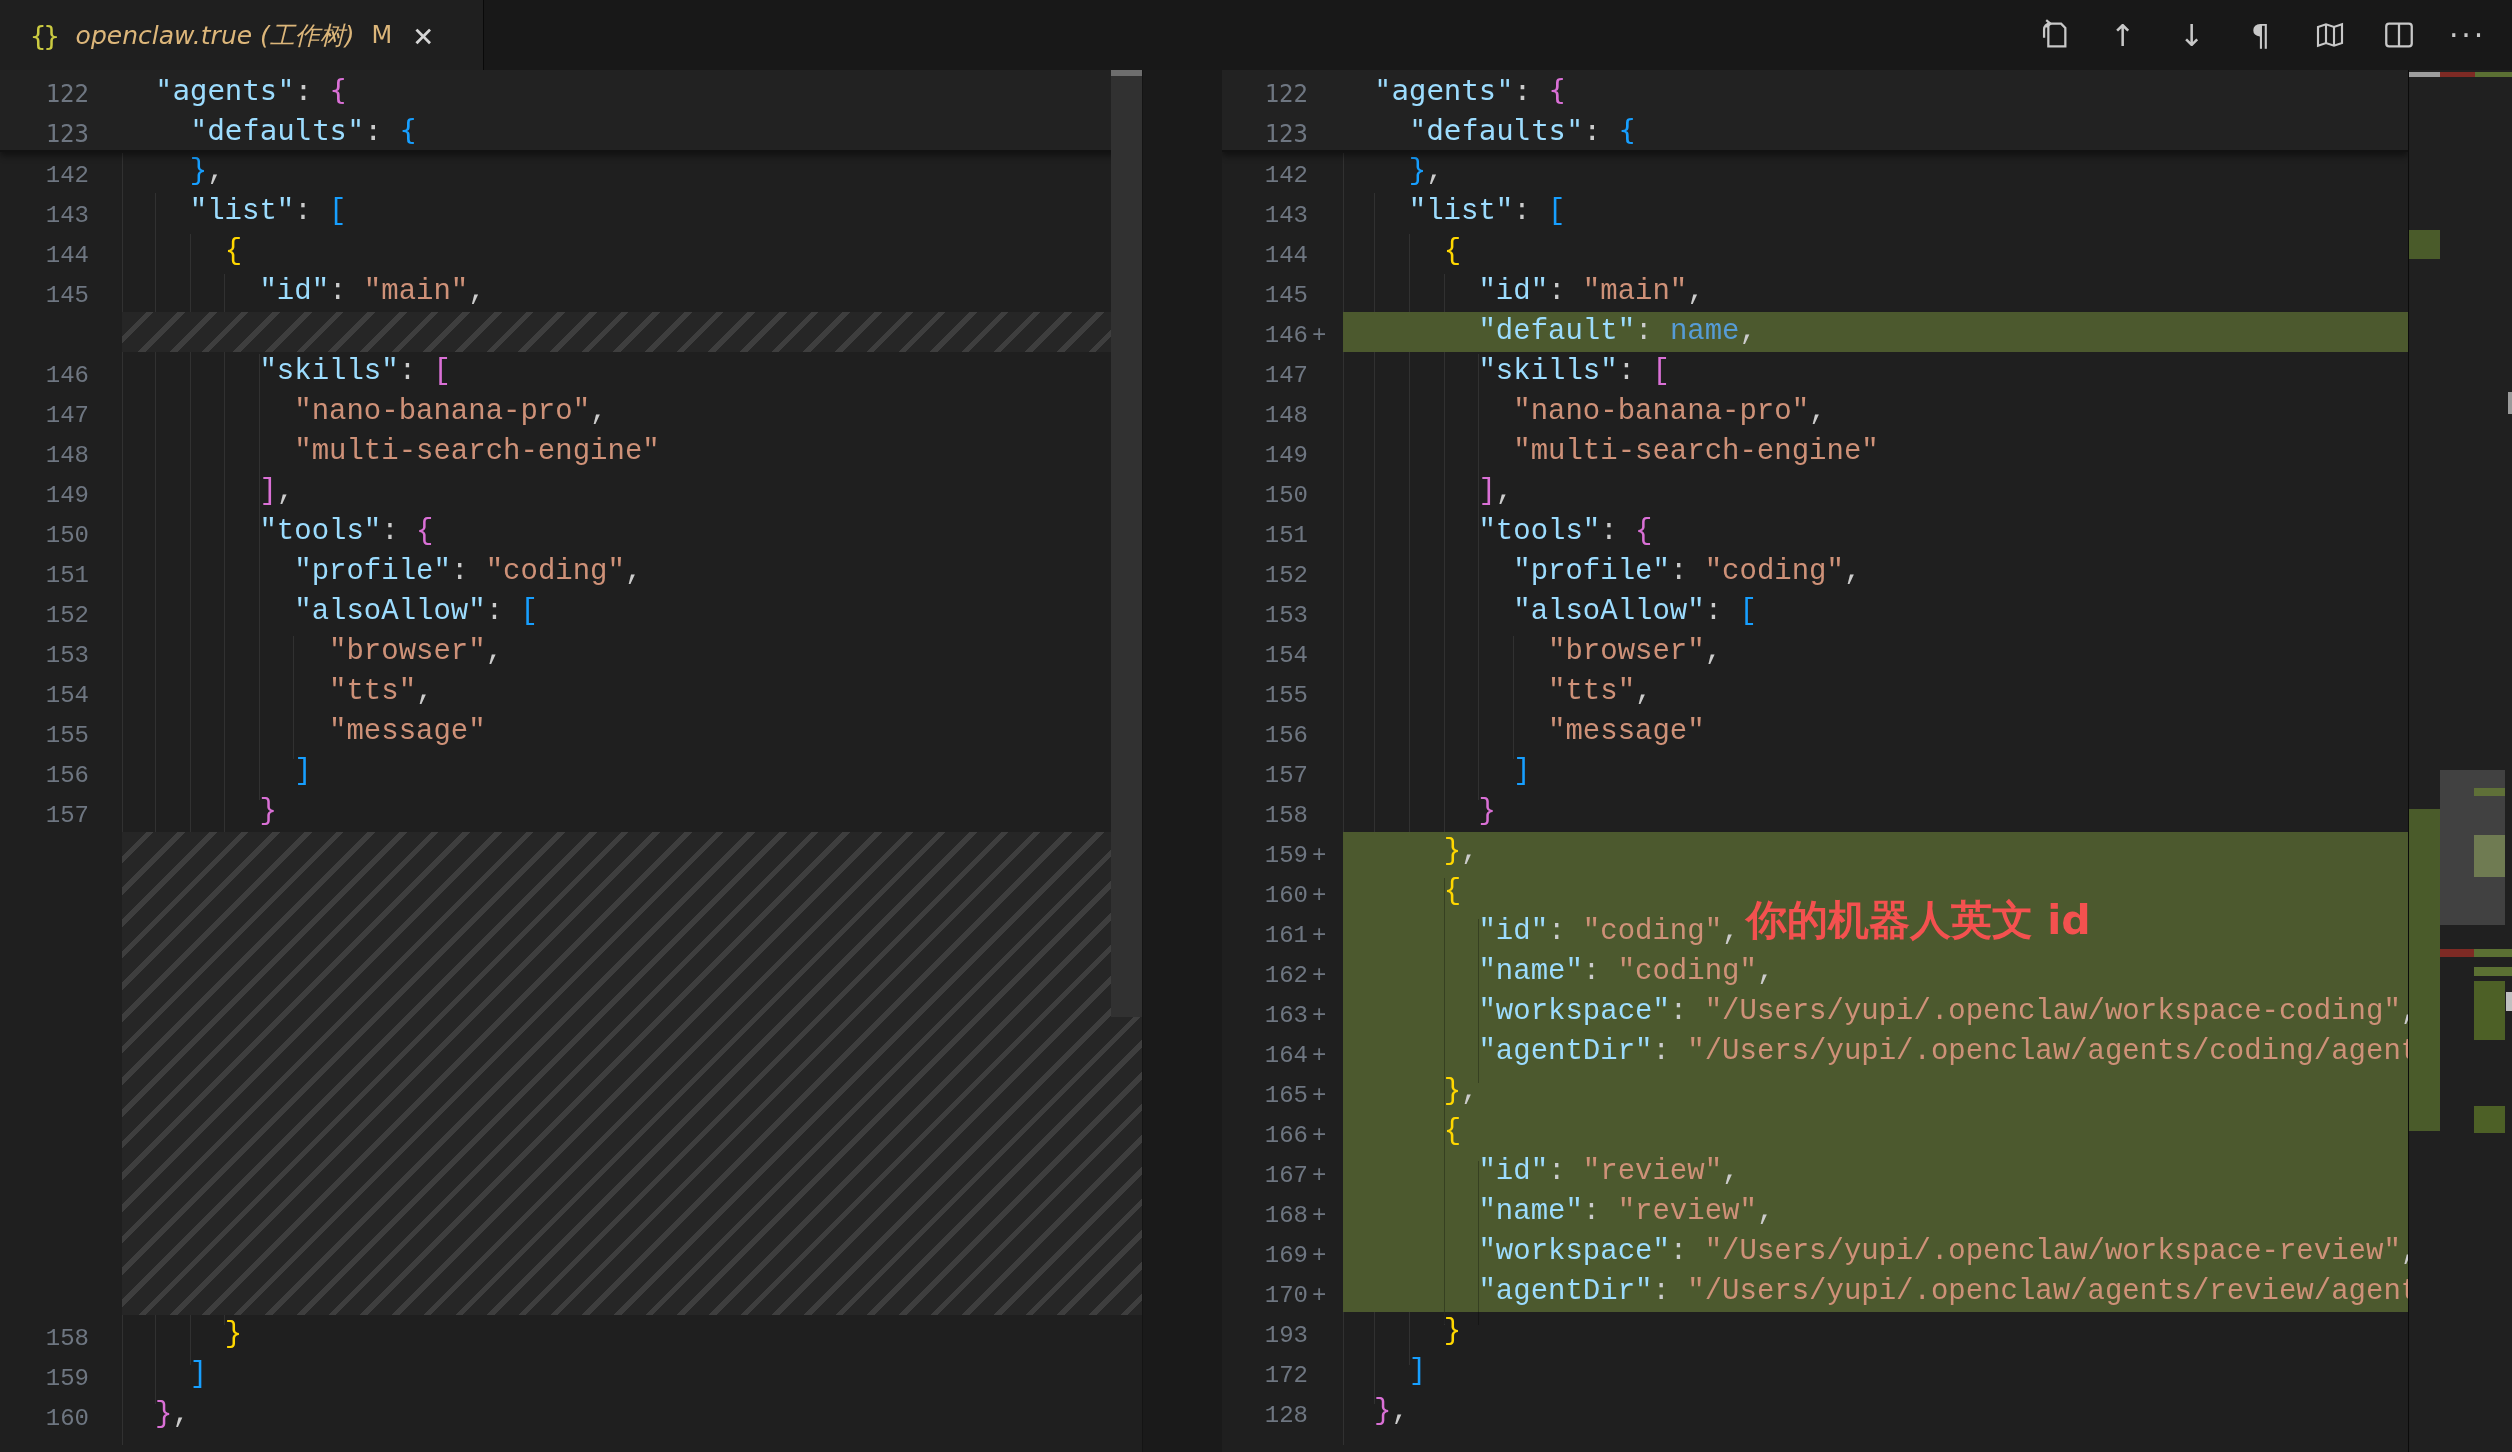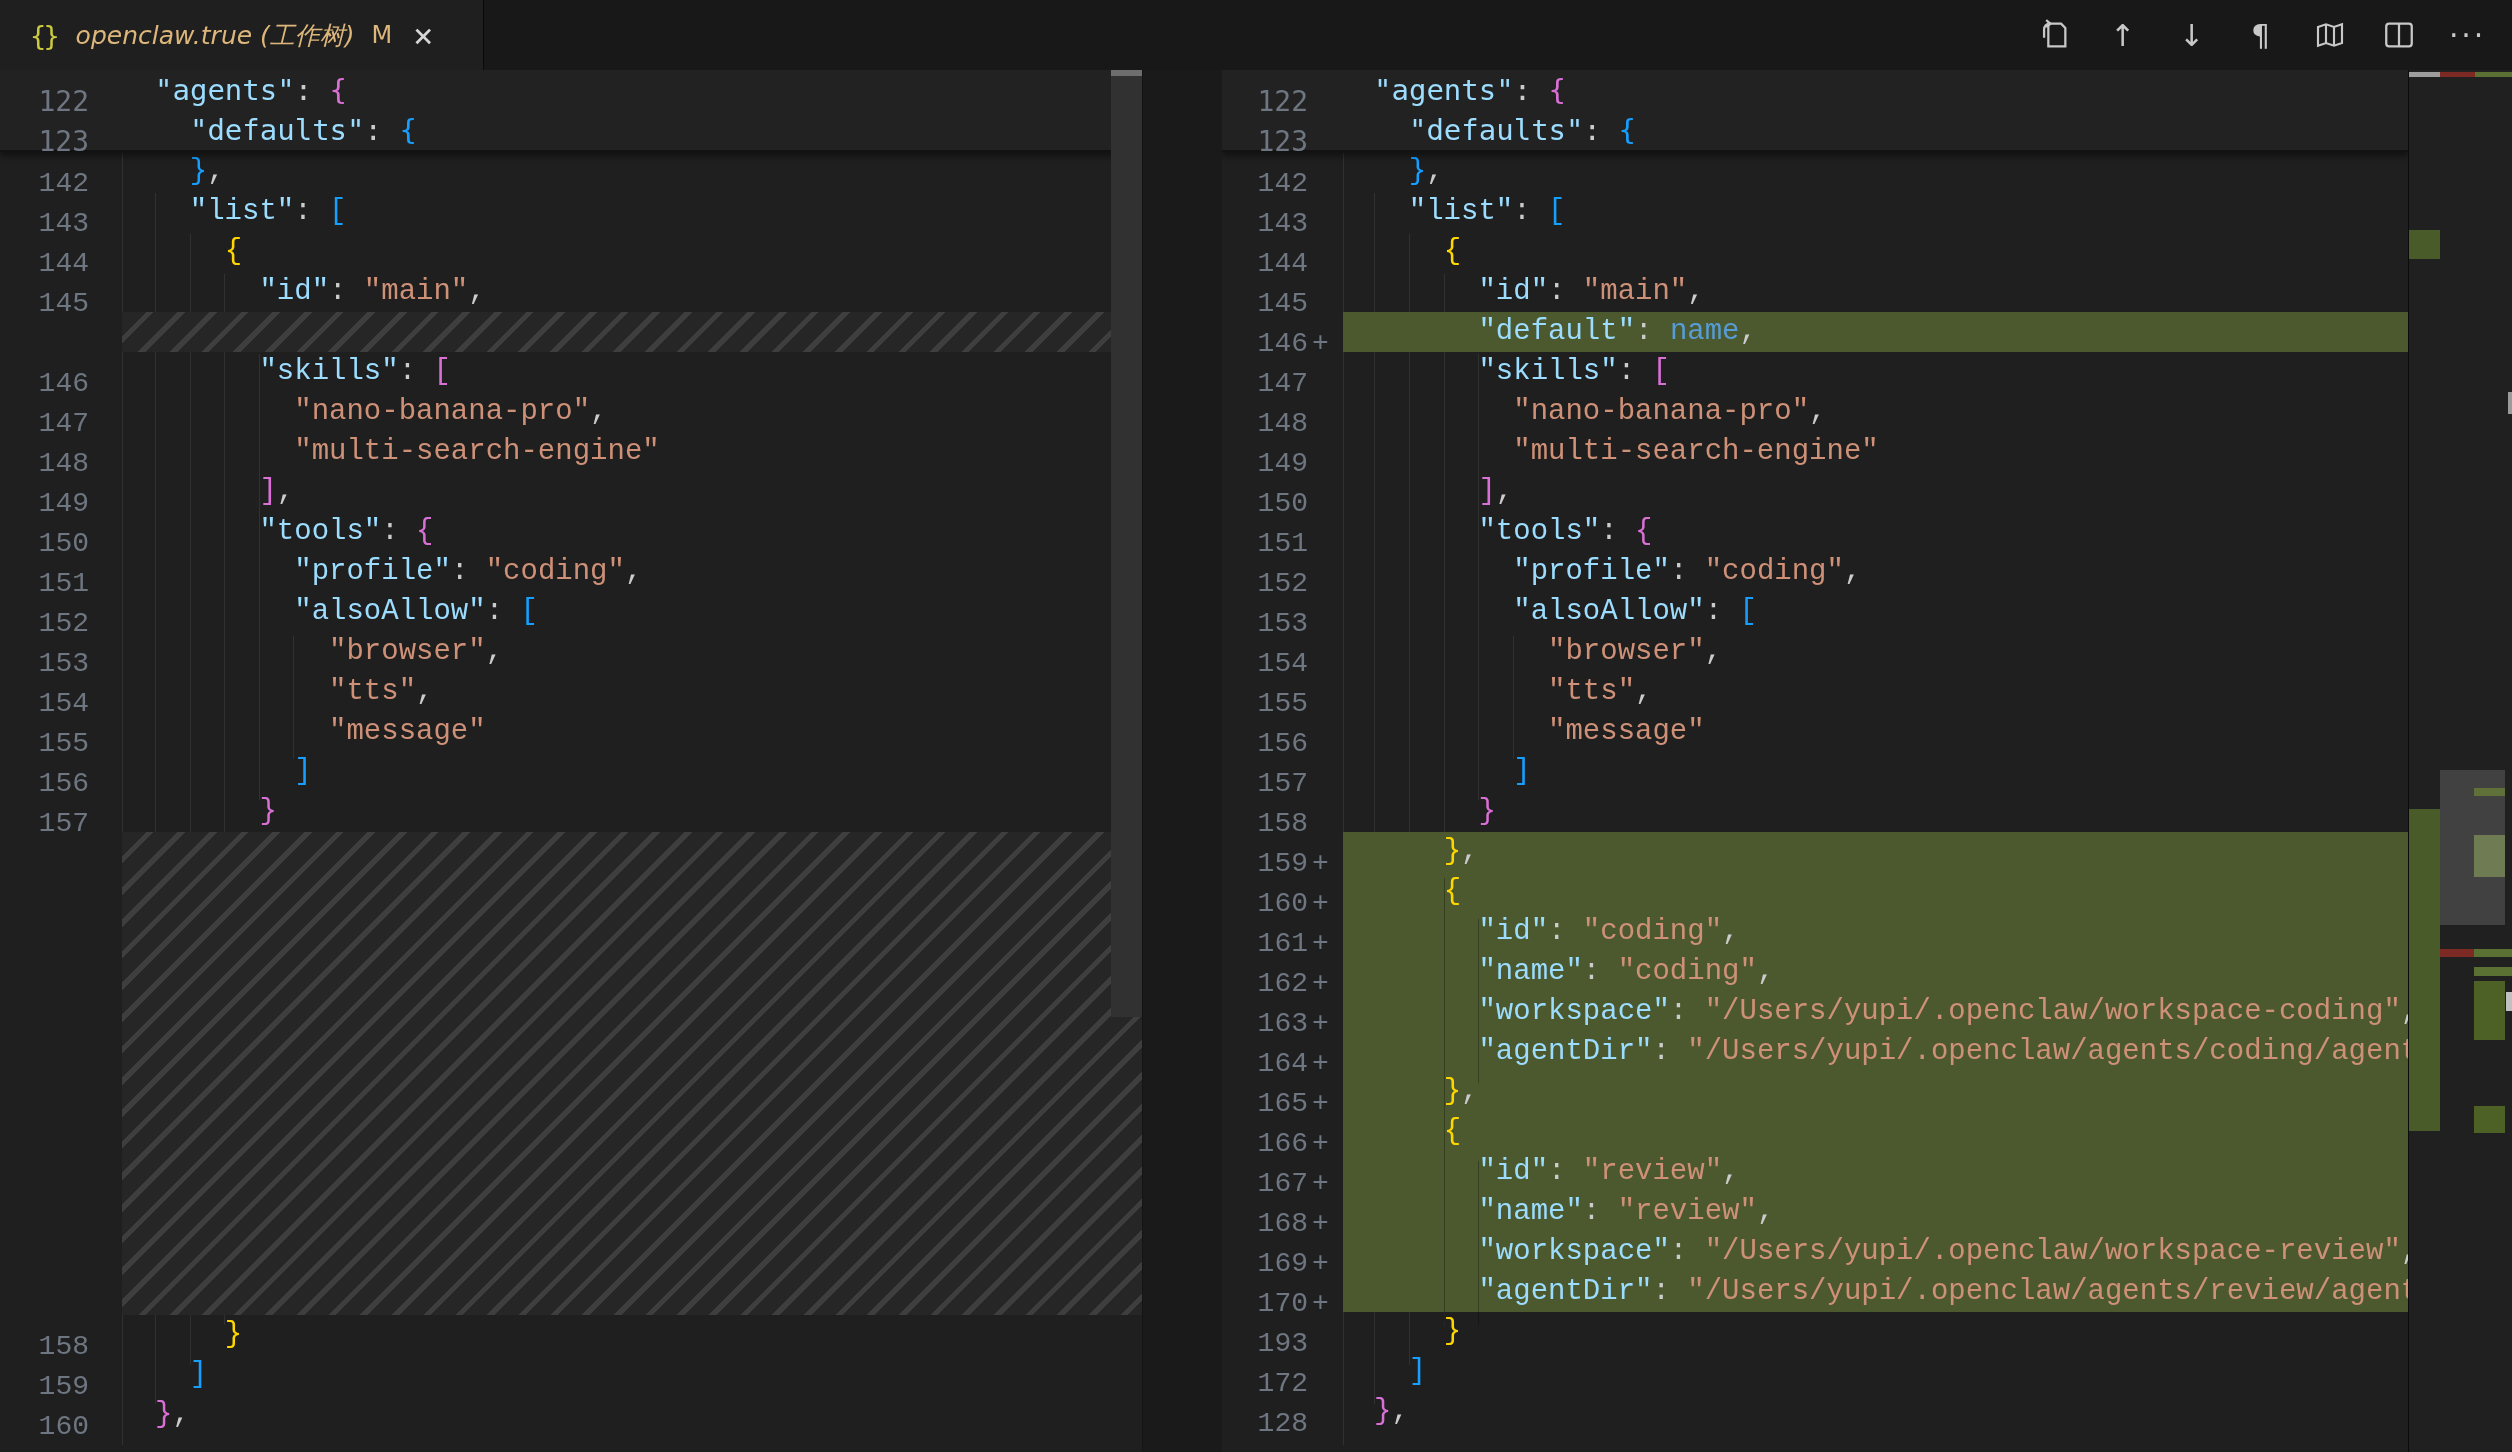--- a/index.html
+++ b/index.html
@@ -31,22 +31,22 @@
   .guides{position:absolute;inset:0;z-index:0;}
   .vguide{position:absolute;width:0.9px;background:#313131;}
   .vguide.dk{background:rgba(0,0,0,0.28);}
   .panebody{position:relative;z-index:1;}
 
   .sticky{position:relative;background:#222222;border-bottom:2.8px solid #121212;
           box-shadow:0 3.7px 6.5px rgba(0,0,0,0.45);z-index:4;}
   .rows{position:relative;font-family:Liberation Mono, monospace;}
 
   .row{position:relative;height:40px;line-height:40px;white-space:pre;font-size:29px;}
-  .gutter{position:absolute;left:0;top:12px;height:100%;box-sizing:border-box;color:#6e7681;
-          font-size:28px;text-align:right;z-index:2;}
+  .gutter{position:absolute;left:0;top:4px;height:100%;box-sizing:border-box;color:#6e7681;
+          font-size:24px;text-align:right;z-index:2;}
   .pane-l .gutter{width:122px;padding-right:33px;}
   .pane-r .gutter{width:121px;padding-right:35px;}
   .gmark{position:absolute;left:90px;top:0;color:#6e7681;}
   .content{position:relative;z-index:2;}
   .pane-l .content{margin-left:122px;padding-left:33px;}
   .pane-r .content{margin-left:121px;padding-left:31px;}
   .addbg{position:absolute;left:121px;right:0;top:0;bottom:0;background:#4c592e;z-index:1;}
 
   .hatchrow{position:relative;z-index:2;}
   .hatch{margin-left:122px;height:100%;background-color:#262626;
@@ -226,15 +226,16 @@
     <div class="blk" style="left:65px;top:765px;width:31px;height:42px;background:#6f7b52;"></div>
     <div class="blk" style="left:31px;top:879px;width:35px;height:8.4px;background:#7e2a24;"></div>
     <div class="blk" style="left:65px;top:879px;width:39px;height:8.4px;background:#5b7033;"></div>
     <div class="blk" style="left:65px;top:897px;width:39px;height:9.3px;background:#5b7033;"></div>
     <div class="blk" style="left:65px;top:911px;width:31px;height:59px;background:#4d6026;"></div>
     <div class="blk" style="left:65px;top:1036px;width:31px;height:27px;background:#4d6026;"></div>
     <div class="blk" style="left:99px;top:322px;width:4.7px;height:22.4px;background:#9a9a9a;"></div>
     <div class="blk" style="left:97px;top:922px;width:6.5px;height:18.7px;background:#c0c0c0;"></div>
   </div>
 
+  <div id="annotation">你的机器人英文 id</div>
 
 </div>
 
 
 </body></html>

